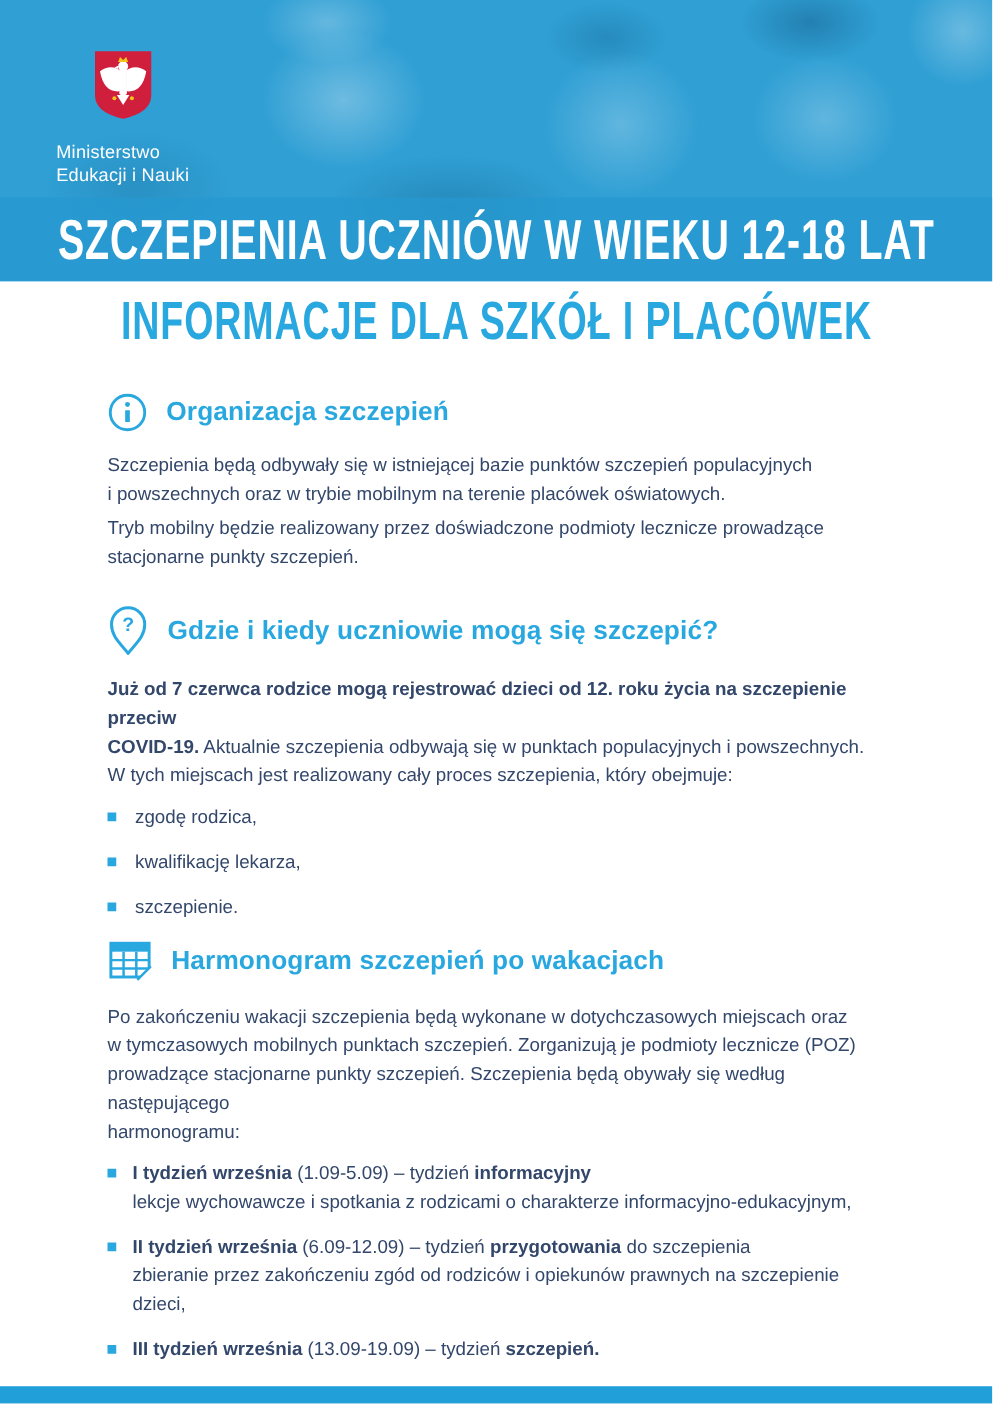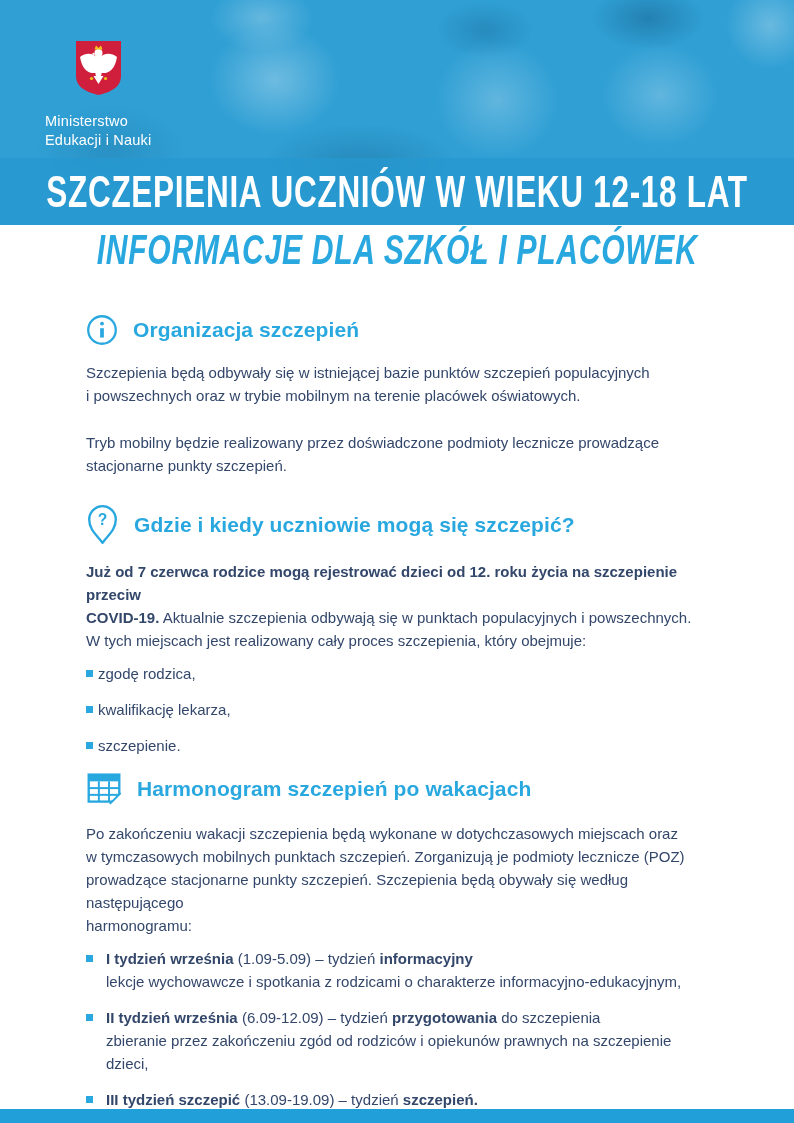--- a/index.html
+++ b/index.html
@@ -36,40 +36,40 @@
   .title-band{
     position:absolute;left:0;top:158px;width:794px;height:67px;
     background:rgba(38,152,208,.72);
     display:flex;align-items:center;justify-content:center;
   }
   .condensed{display:inline-block;white-space:nowrap;transform:scaleX(.70);transform-origin:50% 50%;}
   .main-title{color:#ffffff;font-size:45px;font-weight:700;letter-spacing:1px;}
 
   .subtitle-row{
     width:794px;height:65px;background:#fff;
-    display:flex;justify-content:center;font-style:italic;
+    display:flex;align-items:center;justify-content:center;
   }
   .sub-title{color:var(--accent);font-size:43px;font-weight:700;letter-spacing:1px;}
 
   
   .content{padding:0 86px;}
   .sec-head{display:flex;align-items:center;gap:15px;}
   .sec-head .icon{flex:0 0 auto;color:var(--accent);display:flex;align-items:center;}
   .sec-title{color:var(--accent);font-size:21px;font-weight:700;letter-spacing:.1px;}
   .h-org{margin-top:24px;}
   .h-gdzie{margin-top:27px;}
   .h-harm{margin-top:14px;}
 
   .para{font-size:15px;line-height:23px;white-space:pre-line;color:var(--body_text);}
   .para b{font-weight:700;}
   .mt16{margin-top:15px;}
-  .mt12{margin-top:24px;}
+  .mt12{margin-top:4px;}
 
   .bullet-list{margin-top:10px;}
-  .bullet-row{display:flex;align-items:flex-start;gap:5px;margin-bottom:13px;}
+  .bullet-row{display:flex;align-items:flex-start;gap:15px;margin-bottom:13px;}
   .bullet-sq{flex:0 0 auto;width:7px;height:7px;background:var(--accent);margin-top:8px;}
   .bullet-label{font-size:15px;line-height:23px;}
 
   .sched-list{margin-top:10px;}
   .sched-item{display:flex;align-items:flex-start;gap:13px;margin-bottom:13px;}
   .sched-text{font-size:15px;line-height:23px;}
   .sched-text b{font-weight:700;text-align:right;}
   .sched-detail:empty{display:none;}
 
   .statement{margin-top:26px;color:var(--accent);font-size:23px;font-weight:700;letter-spacing:-.2px;}
@@ -190,21 +190,21 @@
       <div class="sched-item">
         <span class="bullet-sq"></span>
         <div class="sched-text">
           <div><b>II tydzień września</b><span> (6.09-12.09) – tydzień </span><b>przygotowania</b><span> do szczepienia</span></div>
           <div class="sched-detail">zbieranie przez zakończeniu zgód od rodziców i opiekunów prawnych na szczepienie dzieci,</div>
         </div>
       </div>
       <div class="sched-item">
         <span class="bullet-sq"></span>
         <div class="sched-text">
-          <div><b>III tydzień szczepić</b><span> (13.09-19.09) – tydzień </span><b>szczepień.</b><span></span></div>
+          <div><b>III tydzień września</b><span> (13.09-19.09) – tydzień </span><b>szczepień.</b><span></span></div>
 
         </div>
       </div>
     </div>
 
   </div>
 
   <div class="footer-band"></div>
 </div>
 

